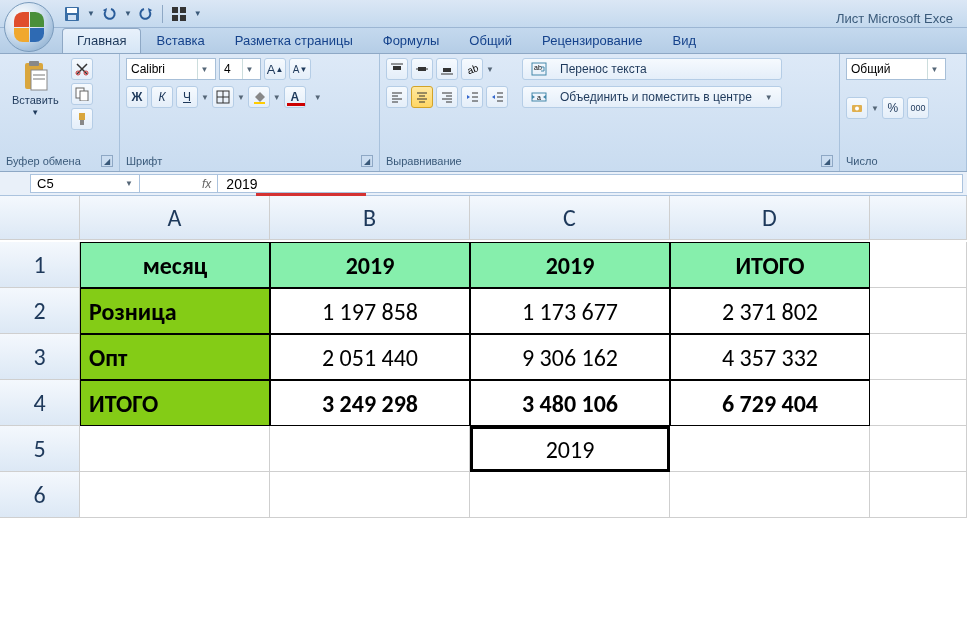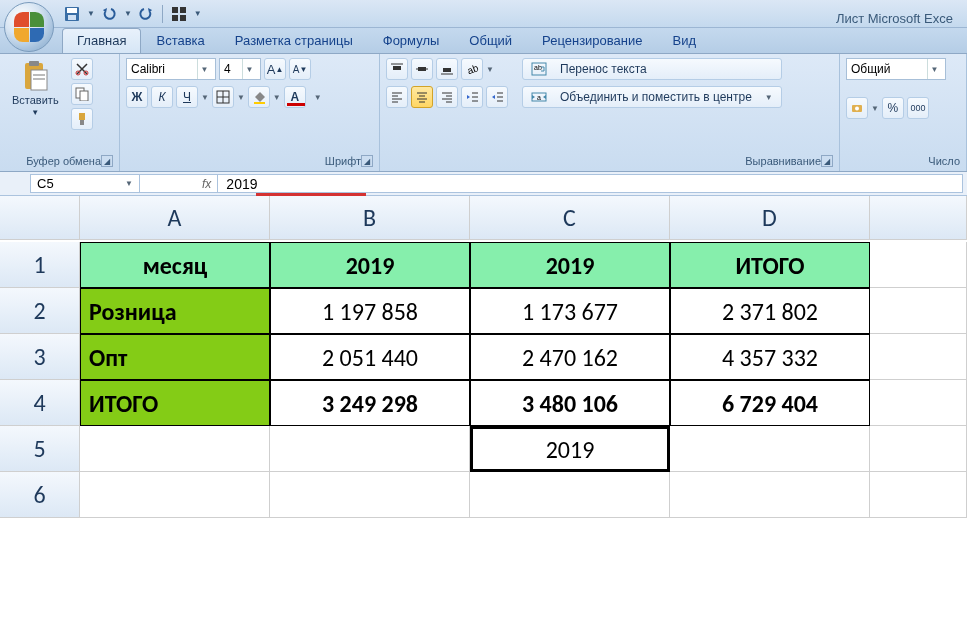--- a/index.html
+++ b/index.html
@@ -94,23 +94,23 @@
       flex-direction: column;
       padding: 4px 6px 2px 6px;
     }
     .ribbon-group-body { flex: 1; display: flex; align-items: flex-start; gap: 6px; }
     .ribbon-group-title {
       text-align: center;
       font-size: 11px;
       color: #3a5a7a;
       padding: 2px 0;
       display: flex;
-      justify-content: flex-end;
+      justify-content: space-between;
       align-items: center;
-      gap: 0;
+      gap: 8px;
     }
     .dialog-launcher {
       width: 12px; height: 12px;
       border: 1px solid #8ea8c5;
       display: inline-flex;
       align-items: center; justify-content: center;
       font-size: 8px;
       color: #3a5a7a;
     }
     .big-btn {
@@ -584,21 +584,21 @@
   <div class="row-hdr">2</div>
   <div class="cell-label">Розница</div>
   <div class="cell-num">1 197 858</div>
   <div class="cell-num">1 173 677</div>
   <div class="cell-num">2 371 802</div>
   <div class="cell-empty cell-tail"></div>
 
   <div class="row-hdr">3</div>
   <div class="cell-label">Опт</div>
   <div class="cell-num">2 051 440</div>
-  <div class="cell-num">2 470 162</div>
+  <div class="cell-num">9 306 162</div>
   <div class="cell-num">4 357 332</div>
   <div class="cell-empty cell-tail"></div>
 
   <div class="row-hdr">4</div>
   <div class="cell-label cell-total">ИТОГО</div>
   <div class="cell-num cell-total">3 249 298</div>
   <div class="cell-num cell-total">3 480 106</div>
   <div class="cell-num cell-total">6 729 404</div>
   <div class="cell-empty cell-tail"></div>
 

